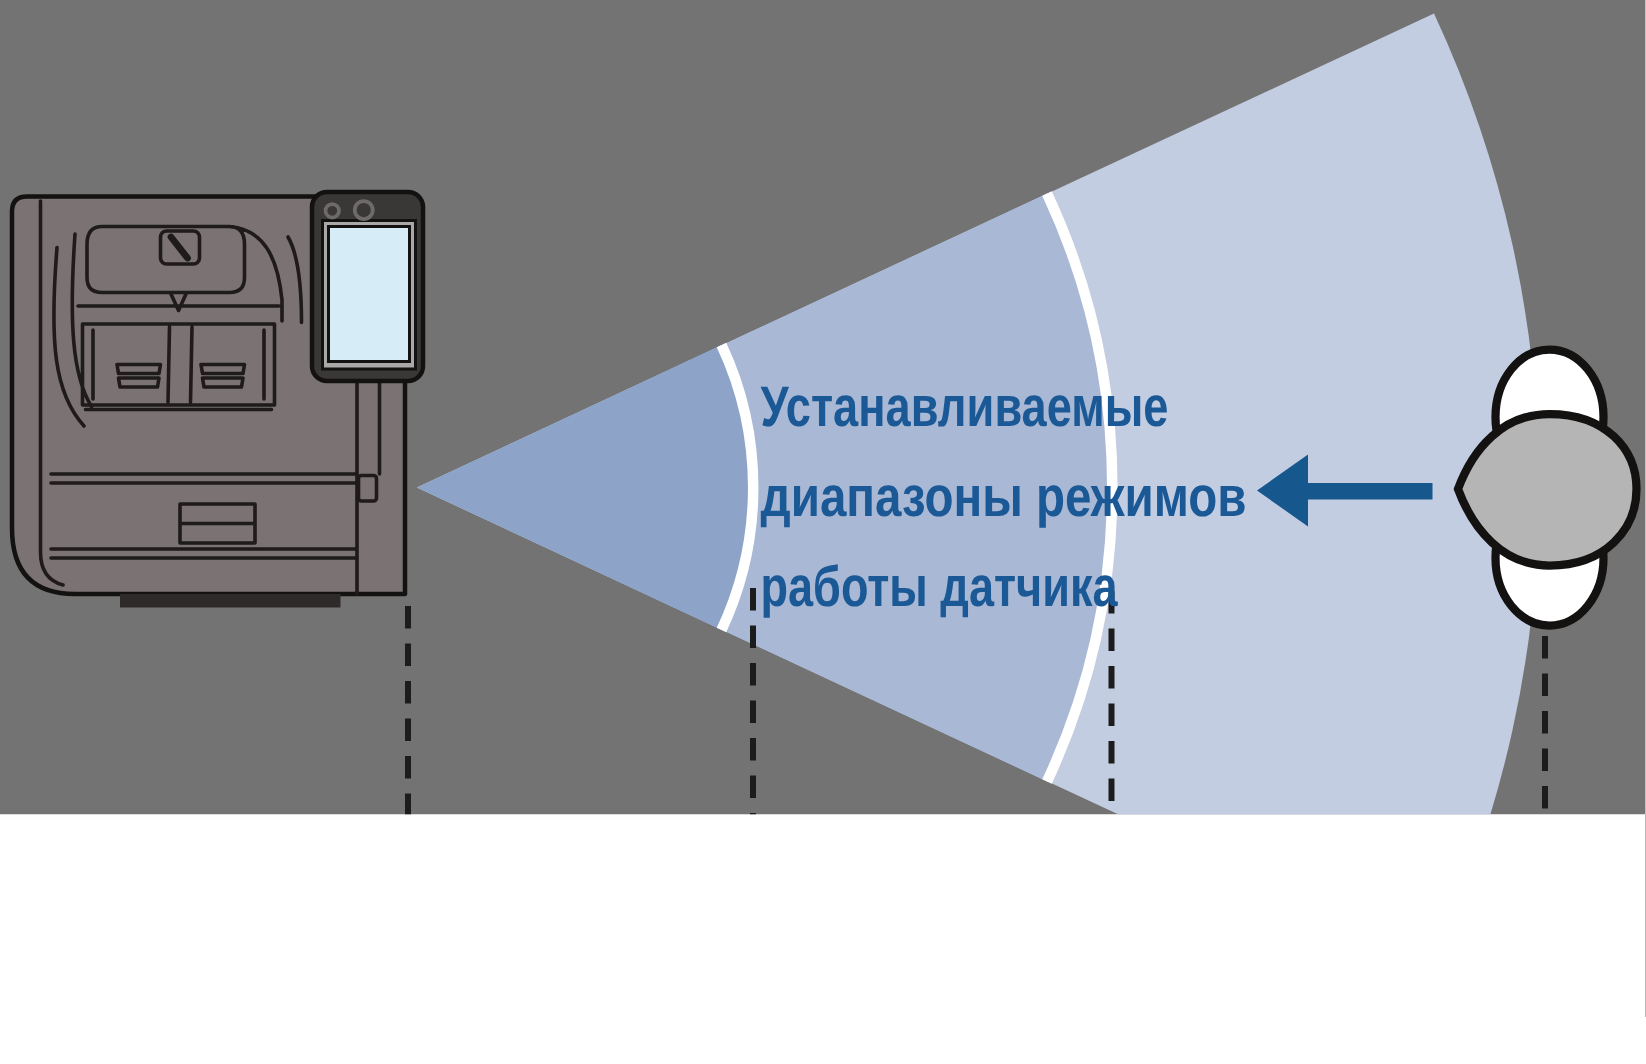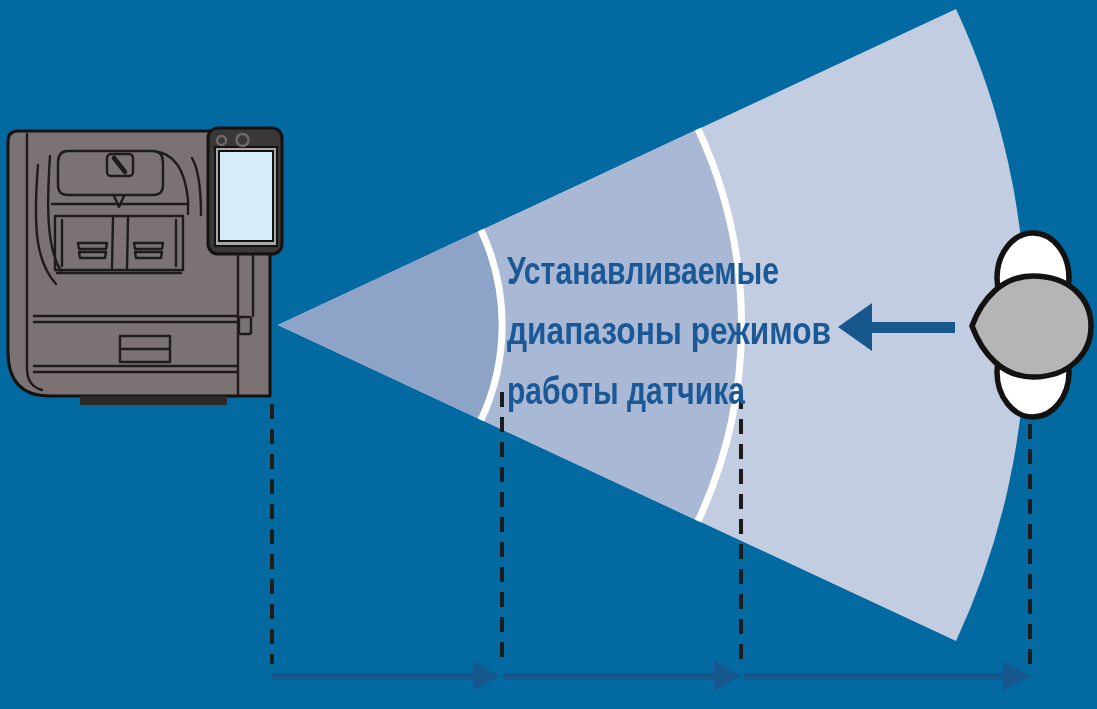--- a/index.html
+++ b/index.html
@@ -1,16 +1,16 @@
 <!DOCTYPE html>
 <html><head>
 <meta charset="utf-8">
 <style>
   html,body{margin:0;padding:0;background:#ffffff;}
-  .stage{position:relative;width:1097px;height:709px;background:#0369a1;overflow:hidden;}
+  .stage{position:relative;width:1097px;height:543px;background:#737373;overflow:hidden;}
   svg{display:block;}
   .thin{fill:none;stroke:#1f1b1b;stroke-width:2.4;stroke-linejoin:round;stroke-linecap:round;}
   .bodyline{stroke:#141111;stroke-width:3;stroke-linejoin:round;}
   .white-arc{fill:none;stroke:#ffffff;stroke-width:7;}
   .dash{fill:none;stroke:#1c1c1c;stroke-width:4;stroke-dasharray:15 10;}
   .halo{stroke:#141111;stroke-width:5.5;}
   .slash{fill:none;stroke:#1f1b1b;stroke-width:4.5;stroke-linecap:round;}
   .panelcircle{fill:none;stroke:#6e6a6a;stroke-width:2.5;}
   .label{font-family:"Liberation Sans","DejaVu Sans",sans-serif;font-weight:bold;font-size:38px;}
 </style>

